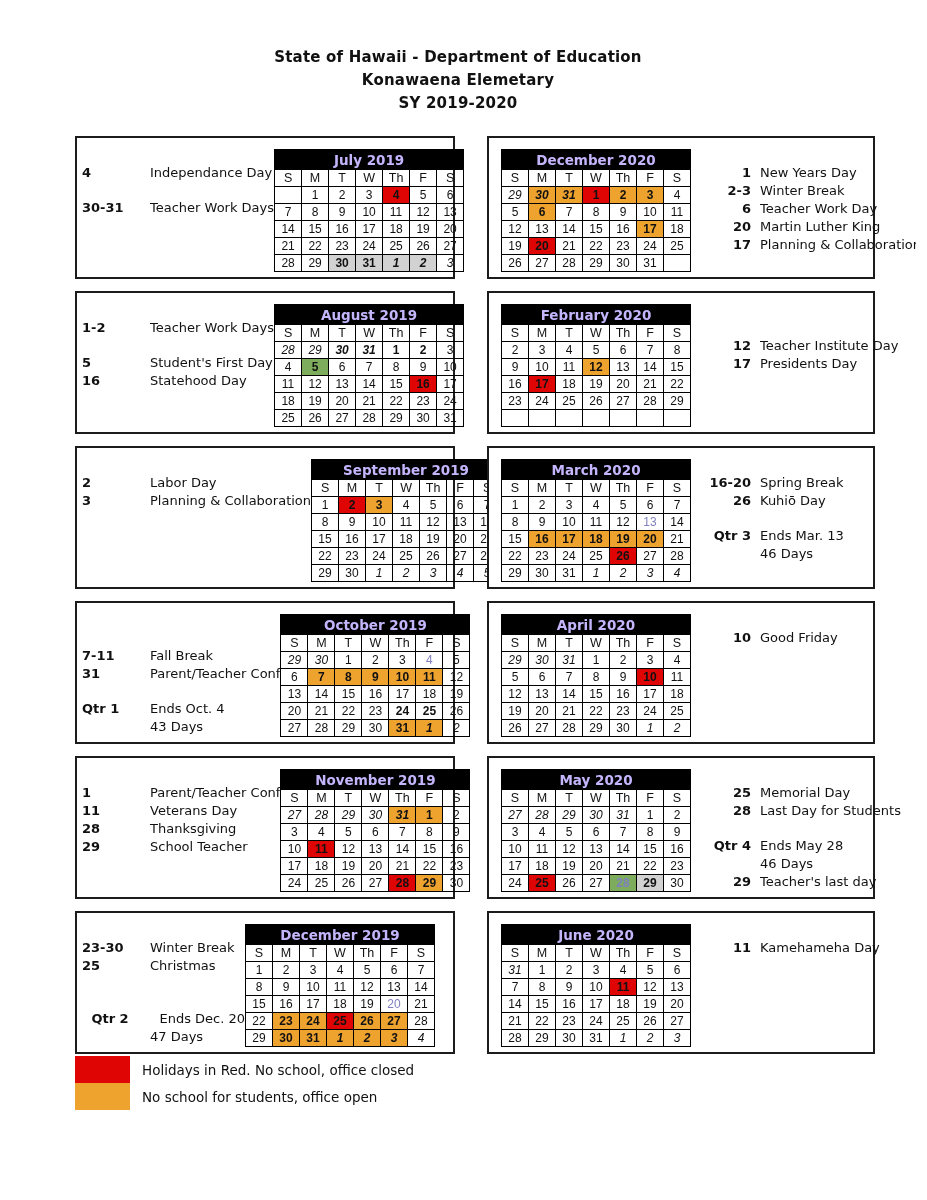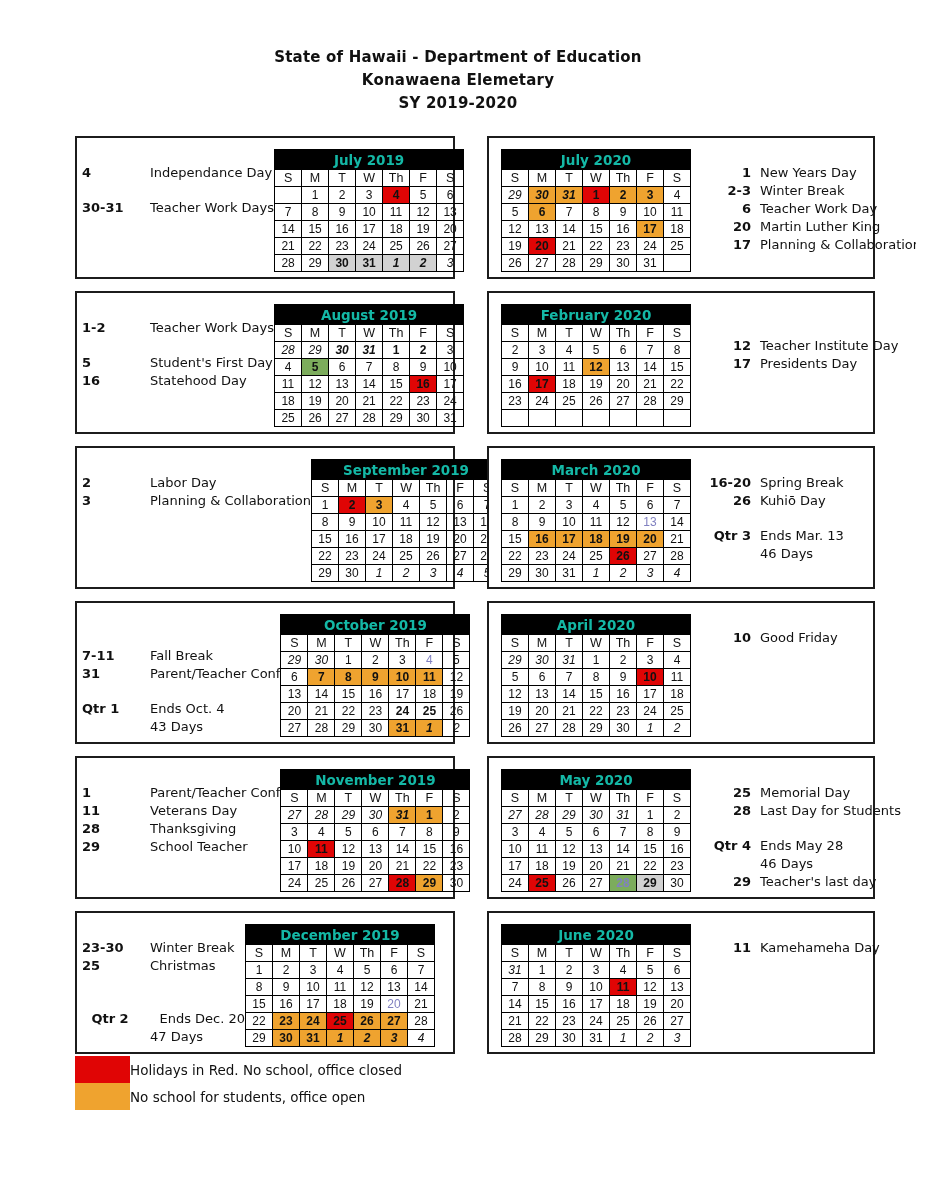--- a/index.html
+++ b/index.html
@@ -18,39 +18,39 @@
   .ann-row.gap1{margin-top:17px;}
   .ann-row.gap2{margin-top:35px;justify-content:flex-end;}
   .ann-num{font-weight:bold;width:58px;flex:none;}
   .side-right .ann-num{width:48px;text-align:right;}
   .ann-label{margin-left:10px;white-space:nowrap;}
   .side-right .ann-label{margin-left:9px;}
   table.cal{border-collapse:collapse;font-family:"Liberation Sans",sans-serif;flex:none;
             align-self:flex-start;}
   .side-left table.cal{margin:11px 18px 0 auto;}
   .side-right table.cal{margin:11px 0 0 12px;}
-  .cal-title{background:#000;color:#14b8a6;font-family:"DejaVu Sans",sans-serif;font-weight:bold;
+  .cal-title{background:#000;color:#c4b5fd;font-family:"DejaVu Sans",sans-serif;font-weight:bold;
              font-size:13.5px;height:19px;text-align:center;border:1px solid #000;padding:0 2px;}
   td.dow{height:16px;width:26px;min-width:26px;font-size:12.5px;text-align:center;
          border:1px solid #000;padding:0;}
   td.cell{height:16px;width:26px;min-width:26px;font-size:12px;text-align:center;
           border:1px solid #000;padding:0;}
   .c-b{font-weight:bold;}
   .c-it{font-style:italic;font-size:10px;}
   .c-red{background:var(--red);}
   .c-org{background:var(--orange);}
   .c-grn{background:var(--green);}
   .c-gry{background:var(--gray);}
   .c-qtr{color:var(--purple);}
   .legend{margin:2px 0 0 75px;font-size:13.5px;}
   .legend-row{display:flex;align-items:center;height:27px;}
   .swatch{width:55px;height:27px;flex:none;}
   .sw-red{background:var(--red);}
   .sw-org{background:var(--orange);}
-  .legend-label{text-align:center;}
+  .legend-label{margin-left:12px;text-align:center;}
 </style>
 </head>
 <body>
 
 <div class="page">
   <div class="titles">
     <div>State of Hawaii - Department of Education</div>
     <div>Konawaena Elemetary</div>
     <div>SY 2019-2020</div>
   </div>
@@ -126,21 +126,21 @@
               <td class="cell c-gry c-b c-it">2</td>
               <td class="cell c-it">3</td>
             </tr>
           </tbody>
         </table>
       </div>
       <div class="month-box side-right">
         <table class="cal">
           <tbody>
             <tr>
-              <th class="cal-title" colspan="7">July 2020</th>
+              <th class="cal-title" colspan="7">December 2020</th>
             </tr>
             <tr>
               <td class="dow">S</td>
               <td class="dow">M</td>
               <td class="dow">T</td>
               <td class="dow">W</td>
               <td class="dow">Th</td>
               <td class="dow">F</td>
               <td class="dow">S</td>
             </tr>

